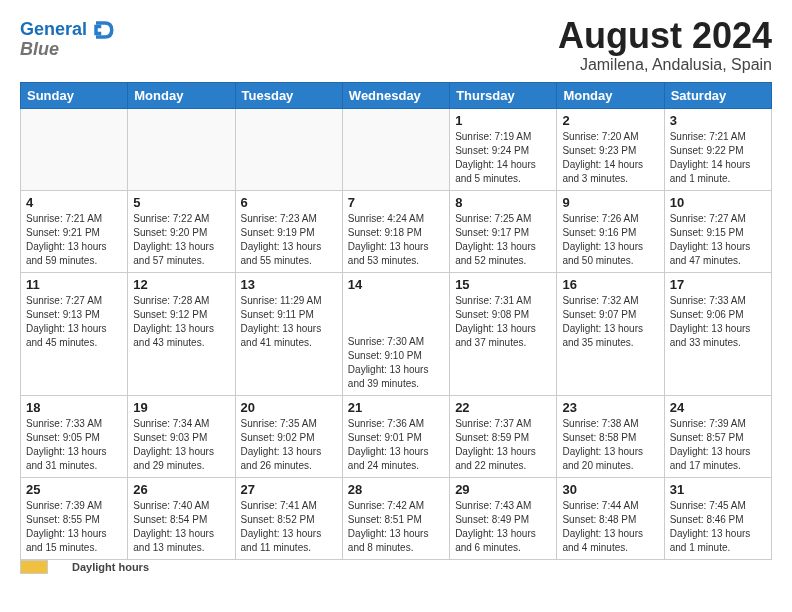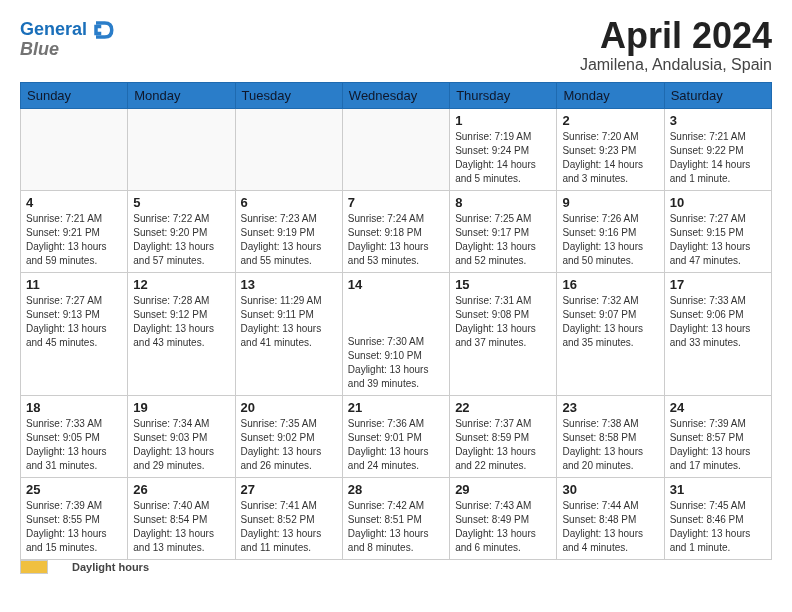--- a/index.html
+++ b/index.html
@@ -58,25 +58,25 @@
     }
     .calendar {
       flex: 1;
       border: 1px solid #ccc;
       border-collapse: collapse;
       width: 100%;
       table-layout: fixed;
     }
     .calendar th {
       background-color: #2a7dc9;
-      color: #0f172a;
+      color: #ffffff;
       text-align: left;
       padding: 5px 6px;
       font-size: 13px;
-      font-weight: normal;
+      font-weight: bold;
       border: 1px solid #1e6ab0;
     }
     .calendar td {
       vertical-align: top;
       padding: 4px 5px;
       border: 1px solid #ccc;
       font-size: 10.5px;
       color: #222;
       background: #fff;
       height: 82px;
@@ -131,21 +131,21 @@
             <path d="M18 6 Q28 6 28 16 Q28 26 18 26 L8 26 L8 22 L18 22 Q24 22 24 16 Q24 10 18 10 L8 10 L8 6 Z" fill="#2a7dc9"></path>
             <path d="M6 10 L14 10 L14 14 L10 14 L10 18 L14 18 L14 22 L6 22 Z" fill="#2a7dc9"></path>
           </svg>
         </div>
         <div style="margin-top:-4px;">
           <span class="logo-text" style="color:#737373;font-style:italic;">Blue</span>
         </div>
       </div>
     </div>
     <div class="title-block">
-      <h1>April 2024</h1>
+      <h1>August 2024</h1>
       <h2>Jamilena, Andalusia, Spain</h2>
     </div>
   </div>
 
   <table class="calendar">
     <thead>
       <tr>
         <th>Sunday</th>
         <th>Monday</th>
         <th>Tuesday</th>
@@ -200,21 +200,21 @@
           </td>
           <td>
             <span class="day-num">6</span>
             <div class="day-info" style="white-space: pre-line;">Sunrise: 7:23 AM
 Sunset: 9:19 PM
 Daylight: 13 hours
 and 55 minutes.</div>
           </td>
           <td>
             <span class="day-num">7</span>
-            <div class="day-info" style="white-space: pre-line;">Sunrise: 7:24 AM
+            <div class="day-info" style="white-space: pre-line;">Sunrise: 4:24 AM
 Sunset: 9:18 PM
 Daylight: 13 hours
 and 53 minutes.</div>
           </td>
           <td>
             <span class="day-num">8</span>
             <div class="day-info" style="white-space: pre-line;">Sunrise: 7:25 AM
 Sunset: 9:17 PM
 Daylight: 13 hours
 and 52 minutes.</div>

